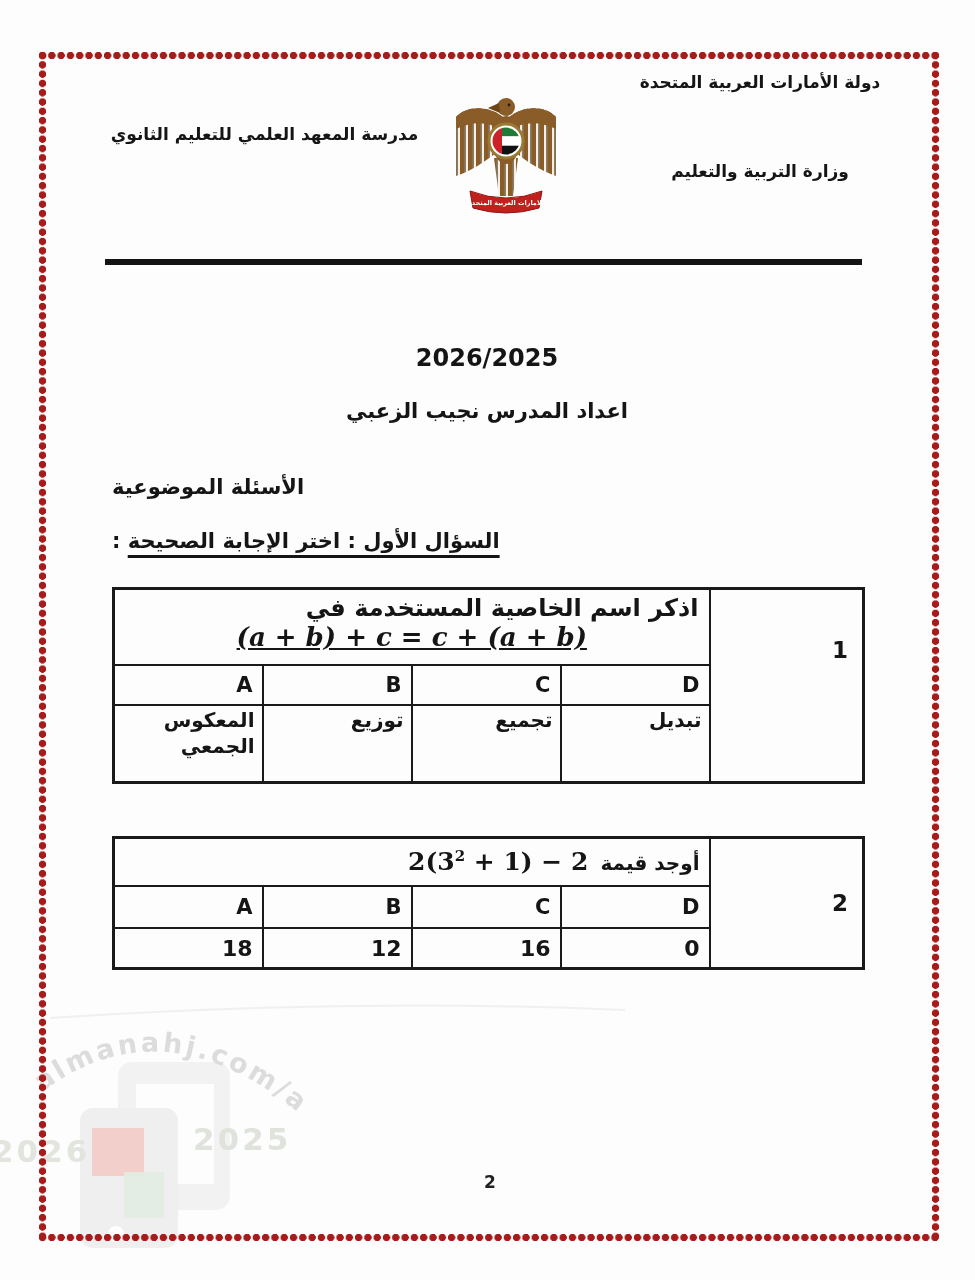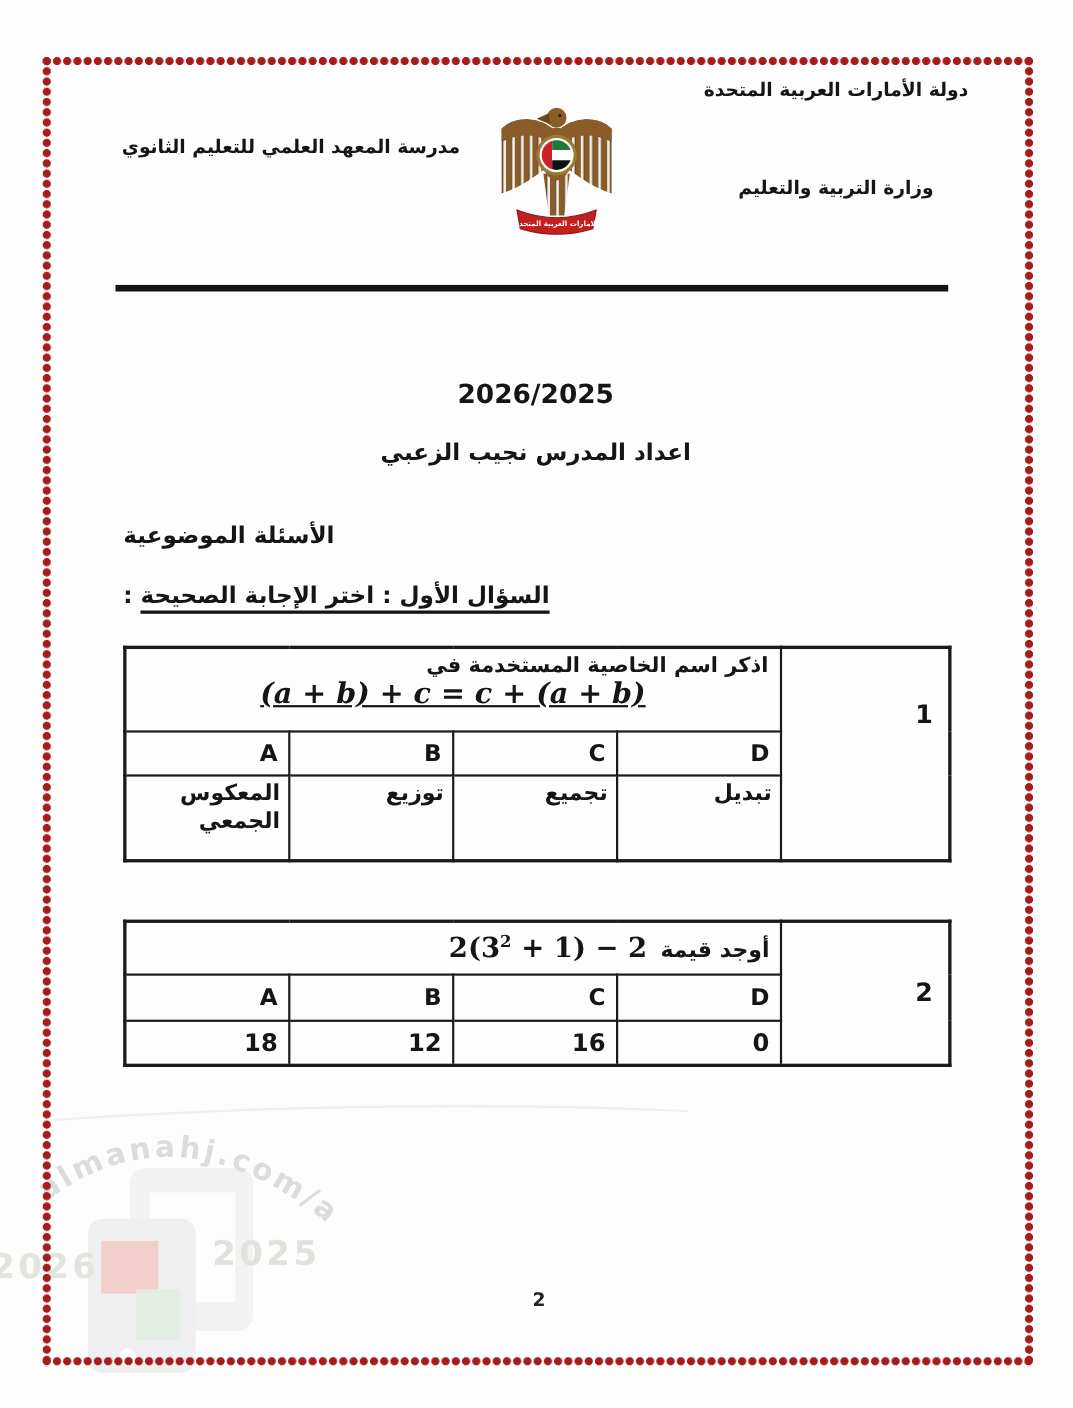--- a/index.html
+++ b/index.html
@@ -22,21 +22,21 @@
   .rule { position:absolute; background:#141414; }
   
   .centerline { position:absolute; left:112px; width:750px; text-align:center; font-weight:700; direction:rtl; }
   .rightline  { position:absolute; left:112px; width:750px; text-align:left;  font-weight:700; direction:rtl; }
   .underl { text-decoration:underline; text-decoration-thickness:2.5px; text-underline-offset:7px;margin-top:40px; }
   
   table.qt { position:absolute; border-collapse:collapse; table-layout:fixed;
              border:3px solid #1a1a1a; background:transparent; }
   table.qt td { border:2px solid #1a1a1a; overflow:hidden; }
   td.qcell { text-align:right; vertical-align:top; }
-  .qprompt { direction:rtl; text-align:right; font-weight:700; font-size:19px; padding:3px 9px 0 0; }
+  .qprompt { direction:rtl; text-align:right; font-weight:700; font-size:24px; padding:3px 9px 0 0; }
   .qmath   { text-align:center; font-family:"DejaVu Serif", serif; font-style:italic;
              font-weight:700; font-size:26px; line-height:1.2;text-decoration:underline; }
   td.qcell2 { direction:rtl; text-align:right; vertical-align:middle; padding-right:9px; }
   .qprompt2 { font-weight:700; font-size:20px; }
   .math2 { direction:ltr; display:inline-block; font-family:"DejaVu Serif", serif;
            font-weight:700; font-size:25px; margin-right:7px; }
   .math2 sup { font-size:15px; }
   td.letter { text-align:right; vertical-align:middle; font-weight:700; font-size:21px; padding-right:9px; }
   td.answer { text-align:right; vertical-align:top; font-weight:700; font-size:20px;
               padding:1px 7px 0 0; direction:rtl; white-space:pre-line; line-height:1.3; }

